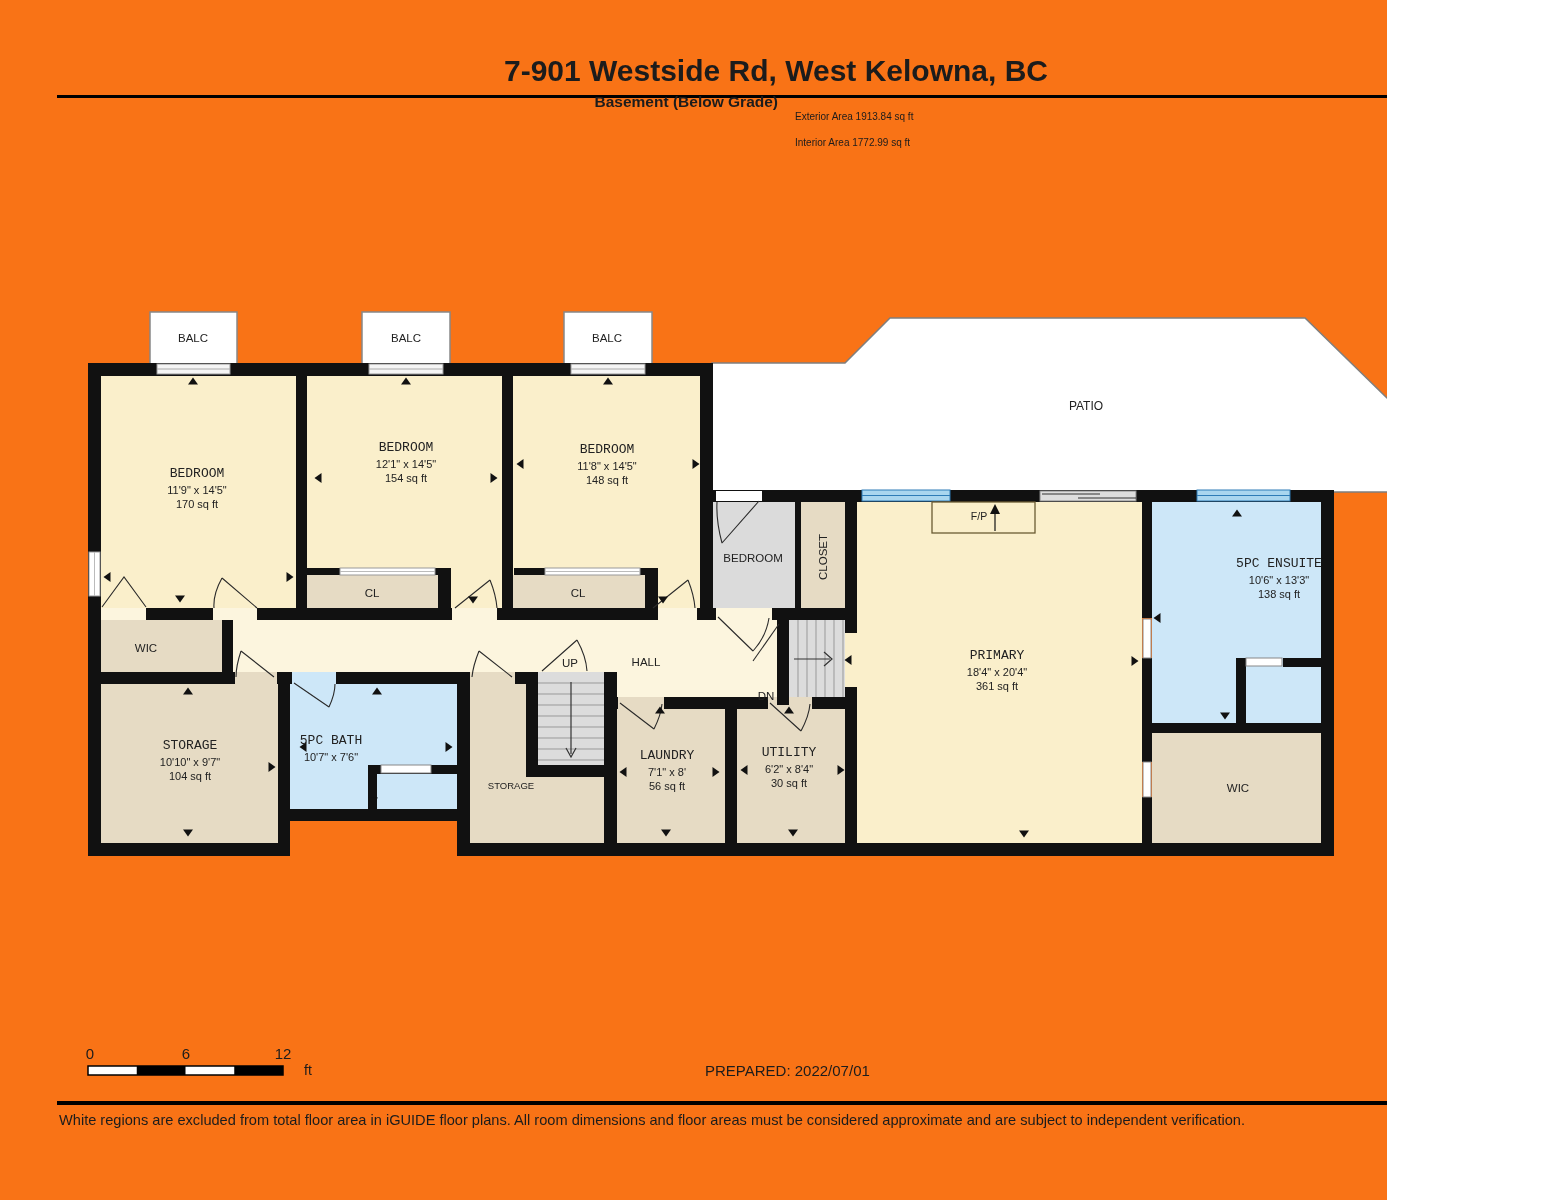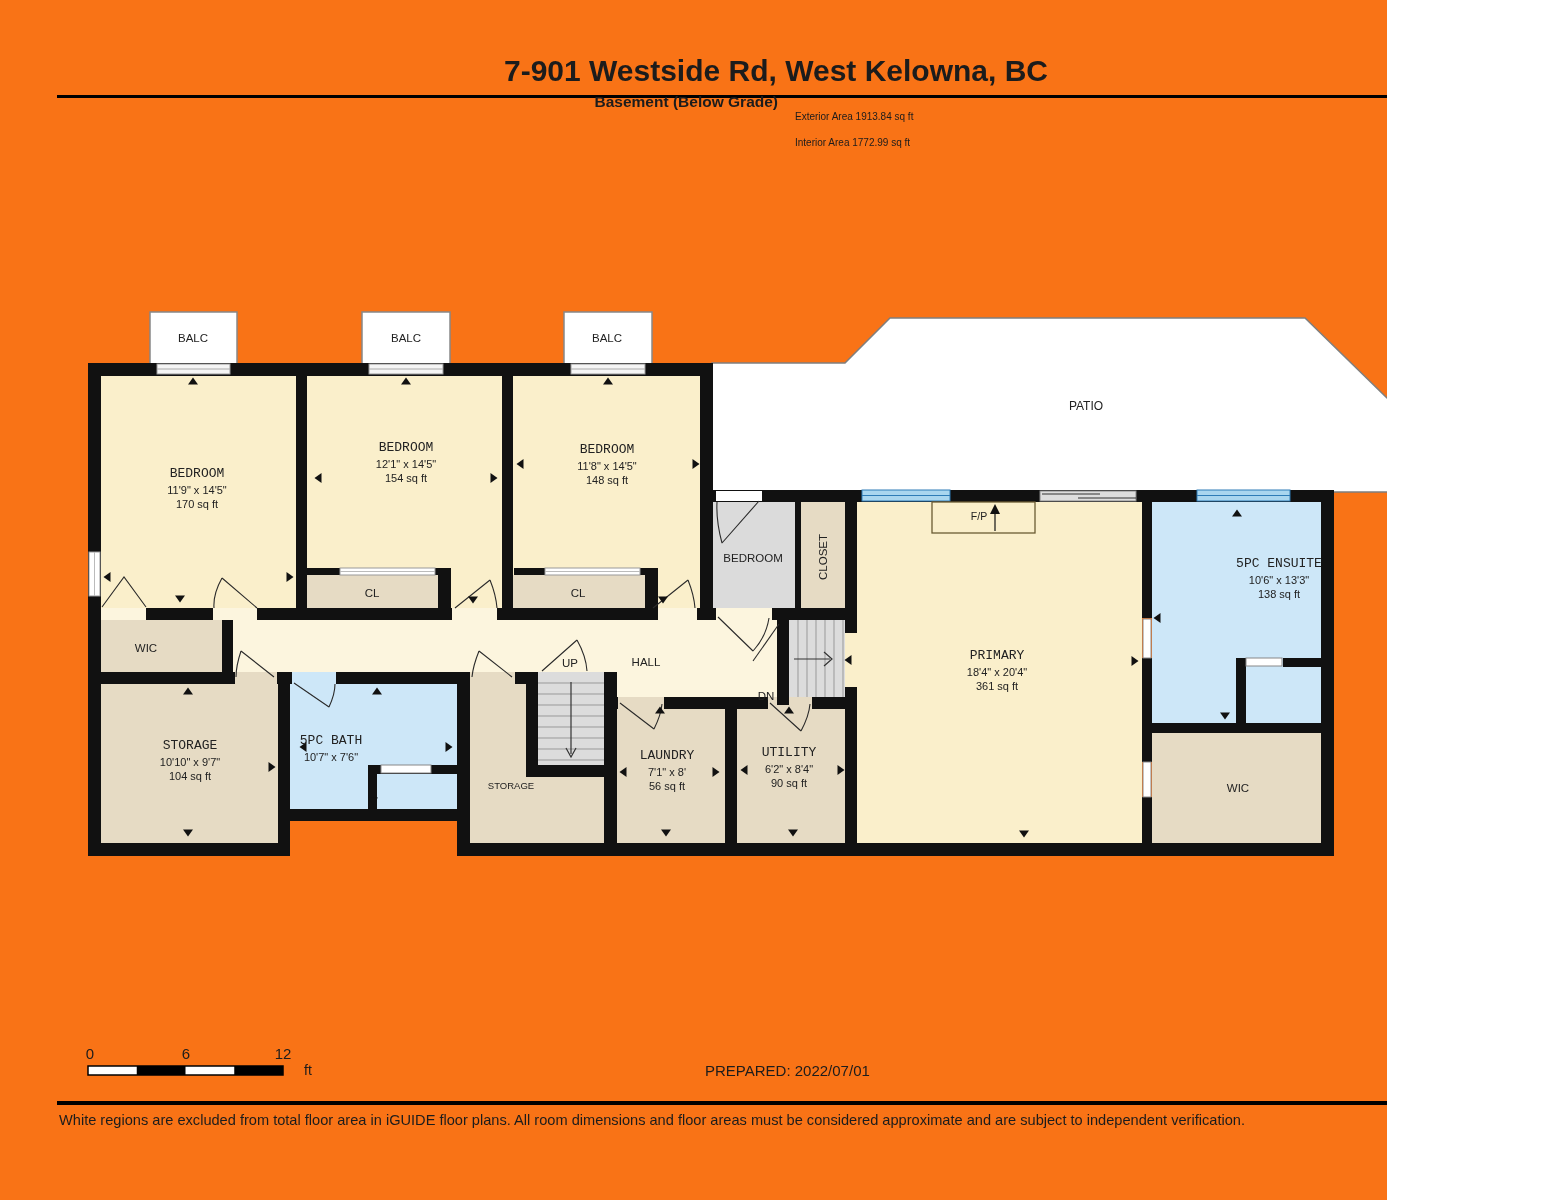--- a/index.html
+++ b/index.html
@@ -300,21 +300,21 @@
   <div class="lbl lbl-rm" style="left:570px;top:656px;">UP</div>
   <div class="lbl lbl-rm" style="left:766px;top:653px;margin-top:36px;">DN</div>
   <div class="lbl" style="left:667px;top:748px;">
     <div class="nm">LAUNDRY</div>
     <div class="dm">7'1" x 8'</div>
     <div class="dm">56 sq ft</div>
   </div>
   <div class="lbl" style="left:789px;top:745px;">
     <div class="nm">UTILITY</div>
     <div class="dm">6'2" x 8'4"</div>
-    <div class="dm">90 sq ft</div>
+    <div class="dm">30 sq ft</div>
   </div>
 
   <div class="scale-num" style="left:90px;top:1045px;">0</div>
   <div class="scale-num" style="left:186px;top:1045px;">6</div>
   <div class="scale-num" style="left:283px;top:1045px;">12</div>
   <div class="ft-unit" style="left:292px;top:1062px;margin-left:12px;">ft</div>
   <div class="prepared" style="left:705px;top:1062px;">PREPARED: 2022/07/01</div>
   <div class="north" style="left:1395px;top:1032px;">N</div>
   <div class="rule2"></div>
   <div class="disclaimer">White regions are excluded from total floor area in iGUIDE floor plans. All room dimensions and floor areas must be considered approximate and are subject to independent verification.</div>

